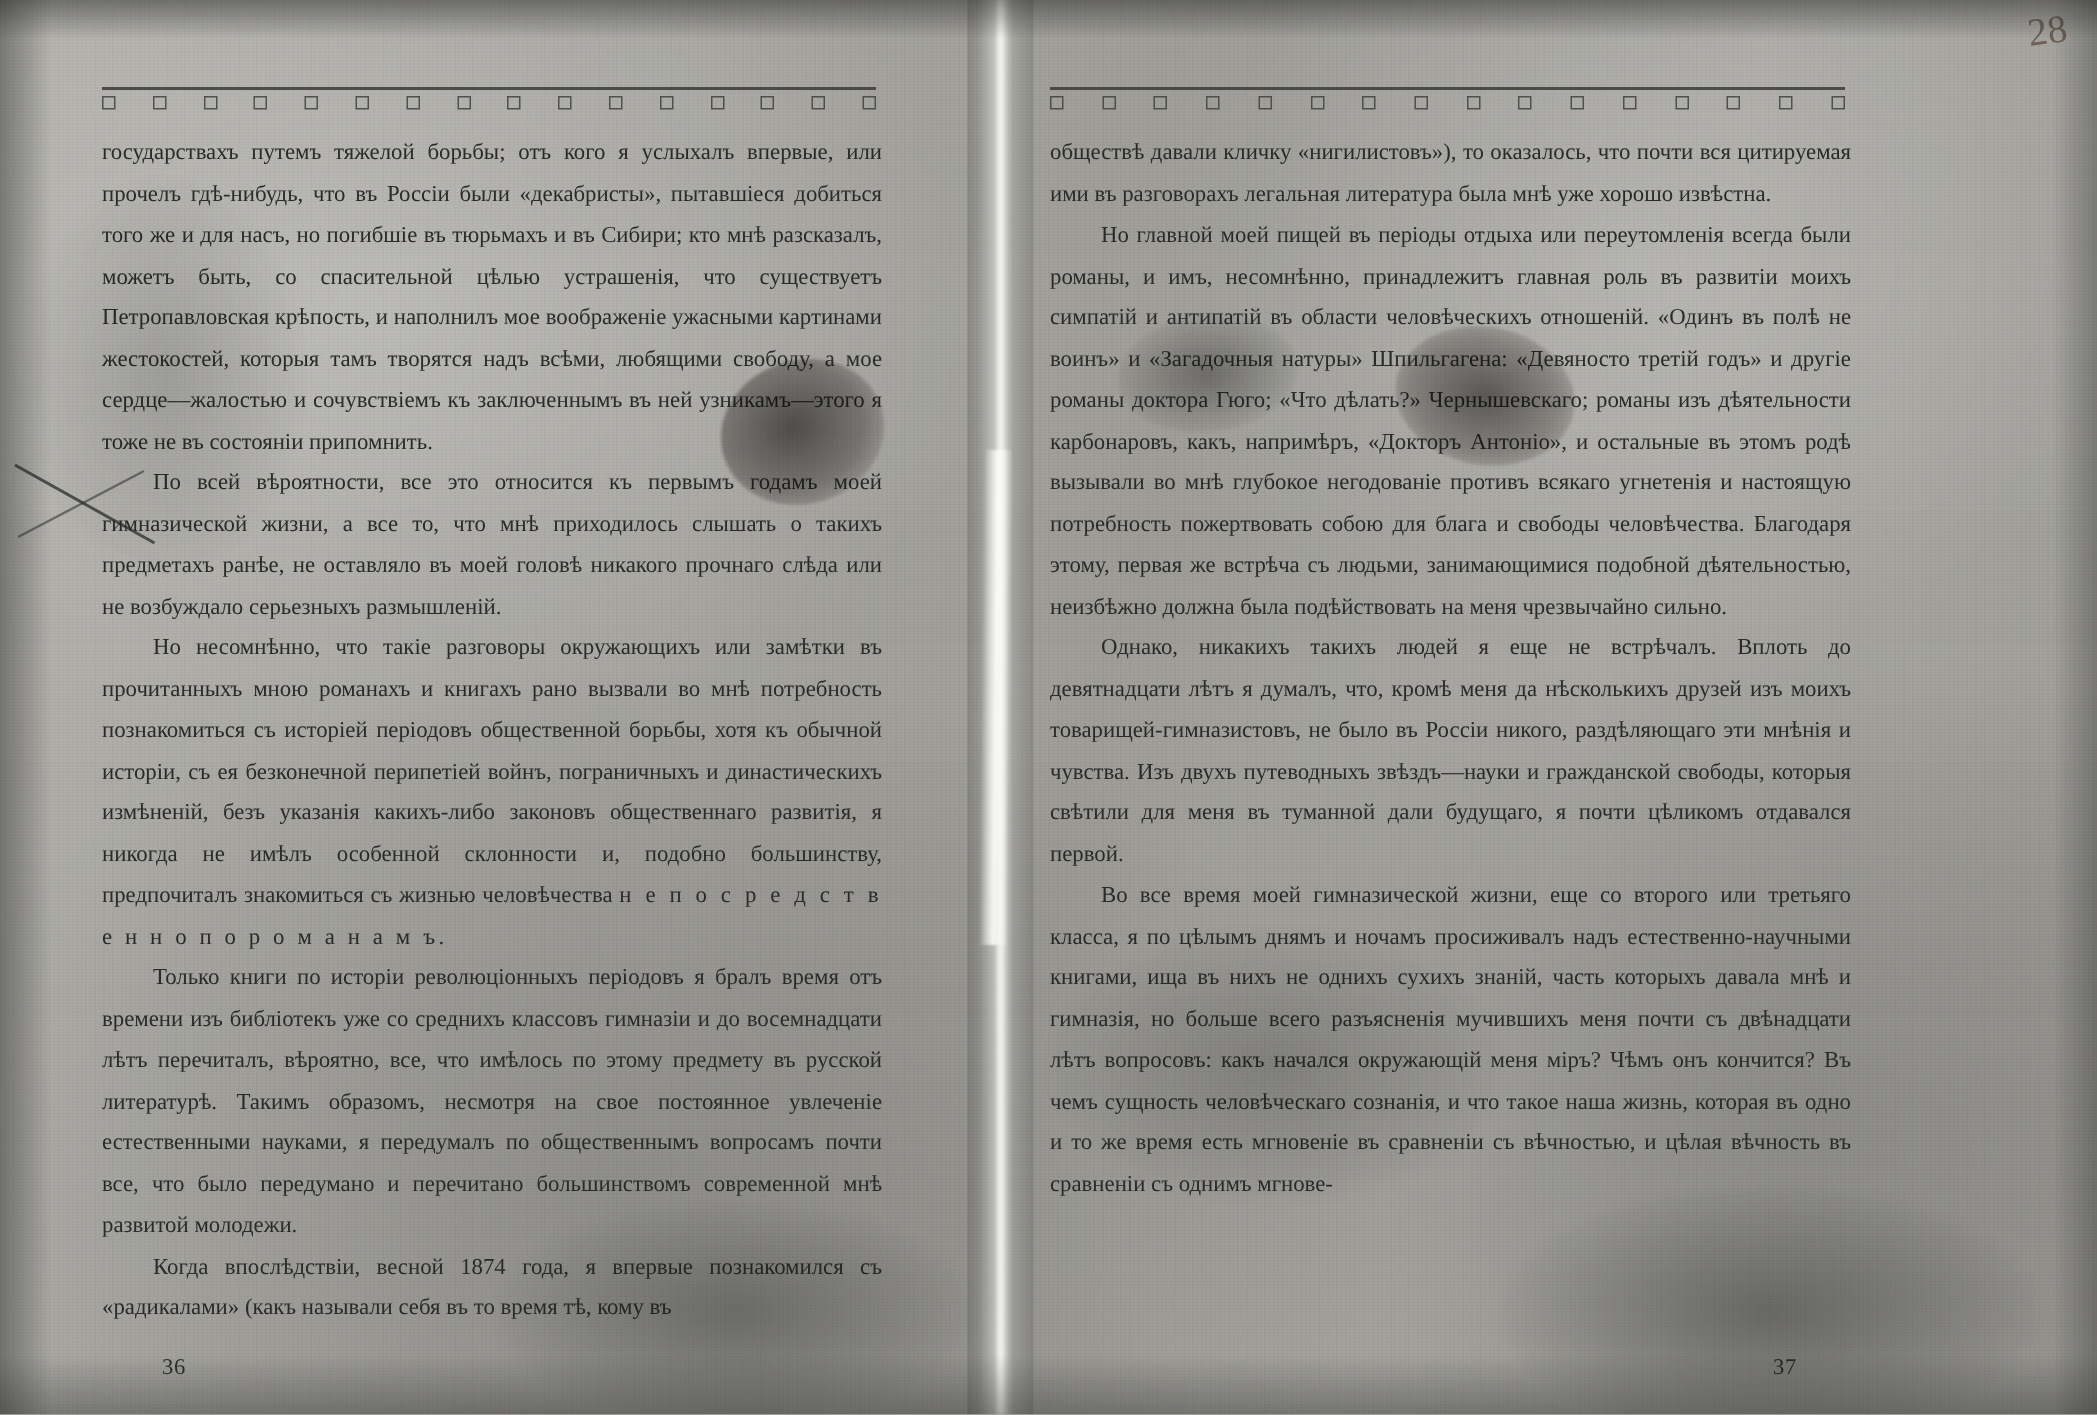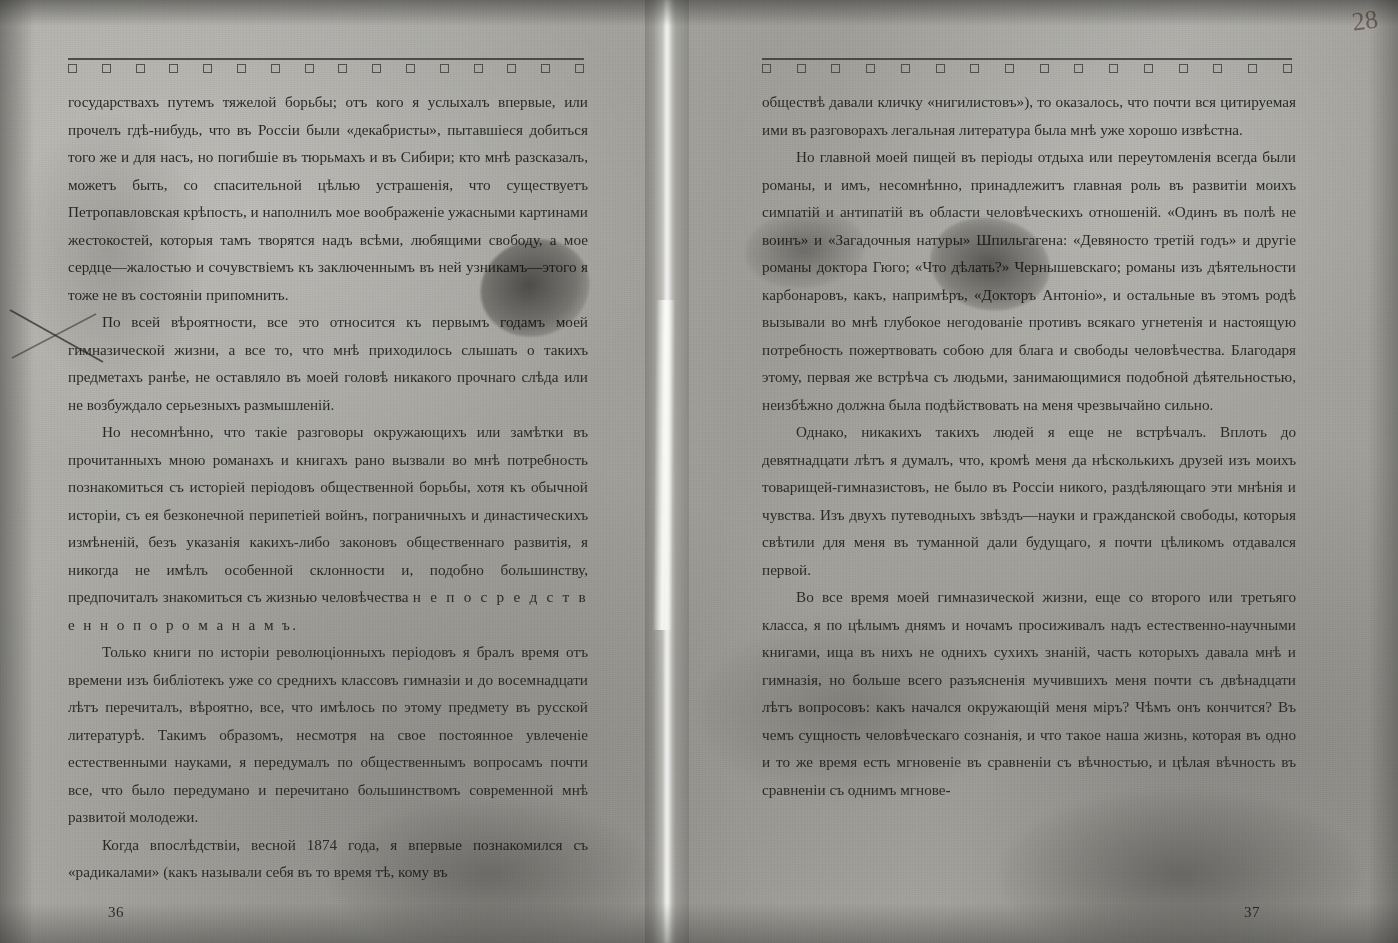--- a/index.html
+++ b/index.html
@@ -69,21 +69,21 @@
   }
 
   
   .col {
     position: absolute;
     top: 0;
     width: 600px;
     height: 943px;
   }
   .col-left { left: 40px; }
-  .col-right { left: 742px; }
+  .col-right { left: 680px; }
 
   .rule-row {
     position: absolute;
     left: 28px;
     width: 516px;
     top: 58px;
     display: flex;
     justify-content: space-between;
     align-items: center;
   }

